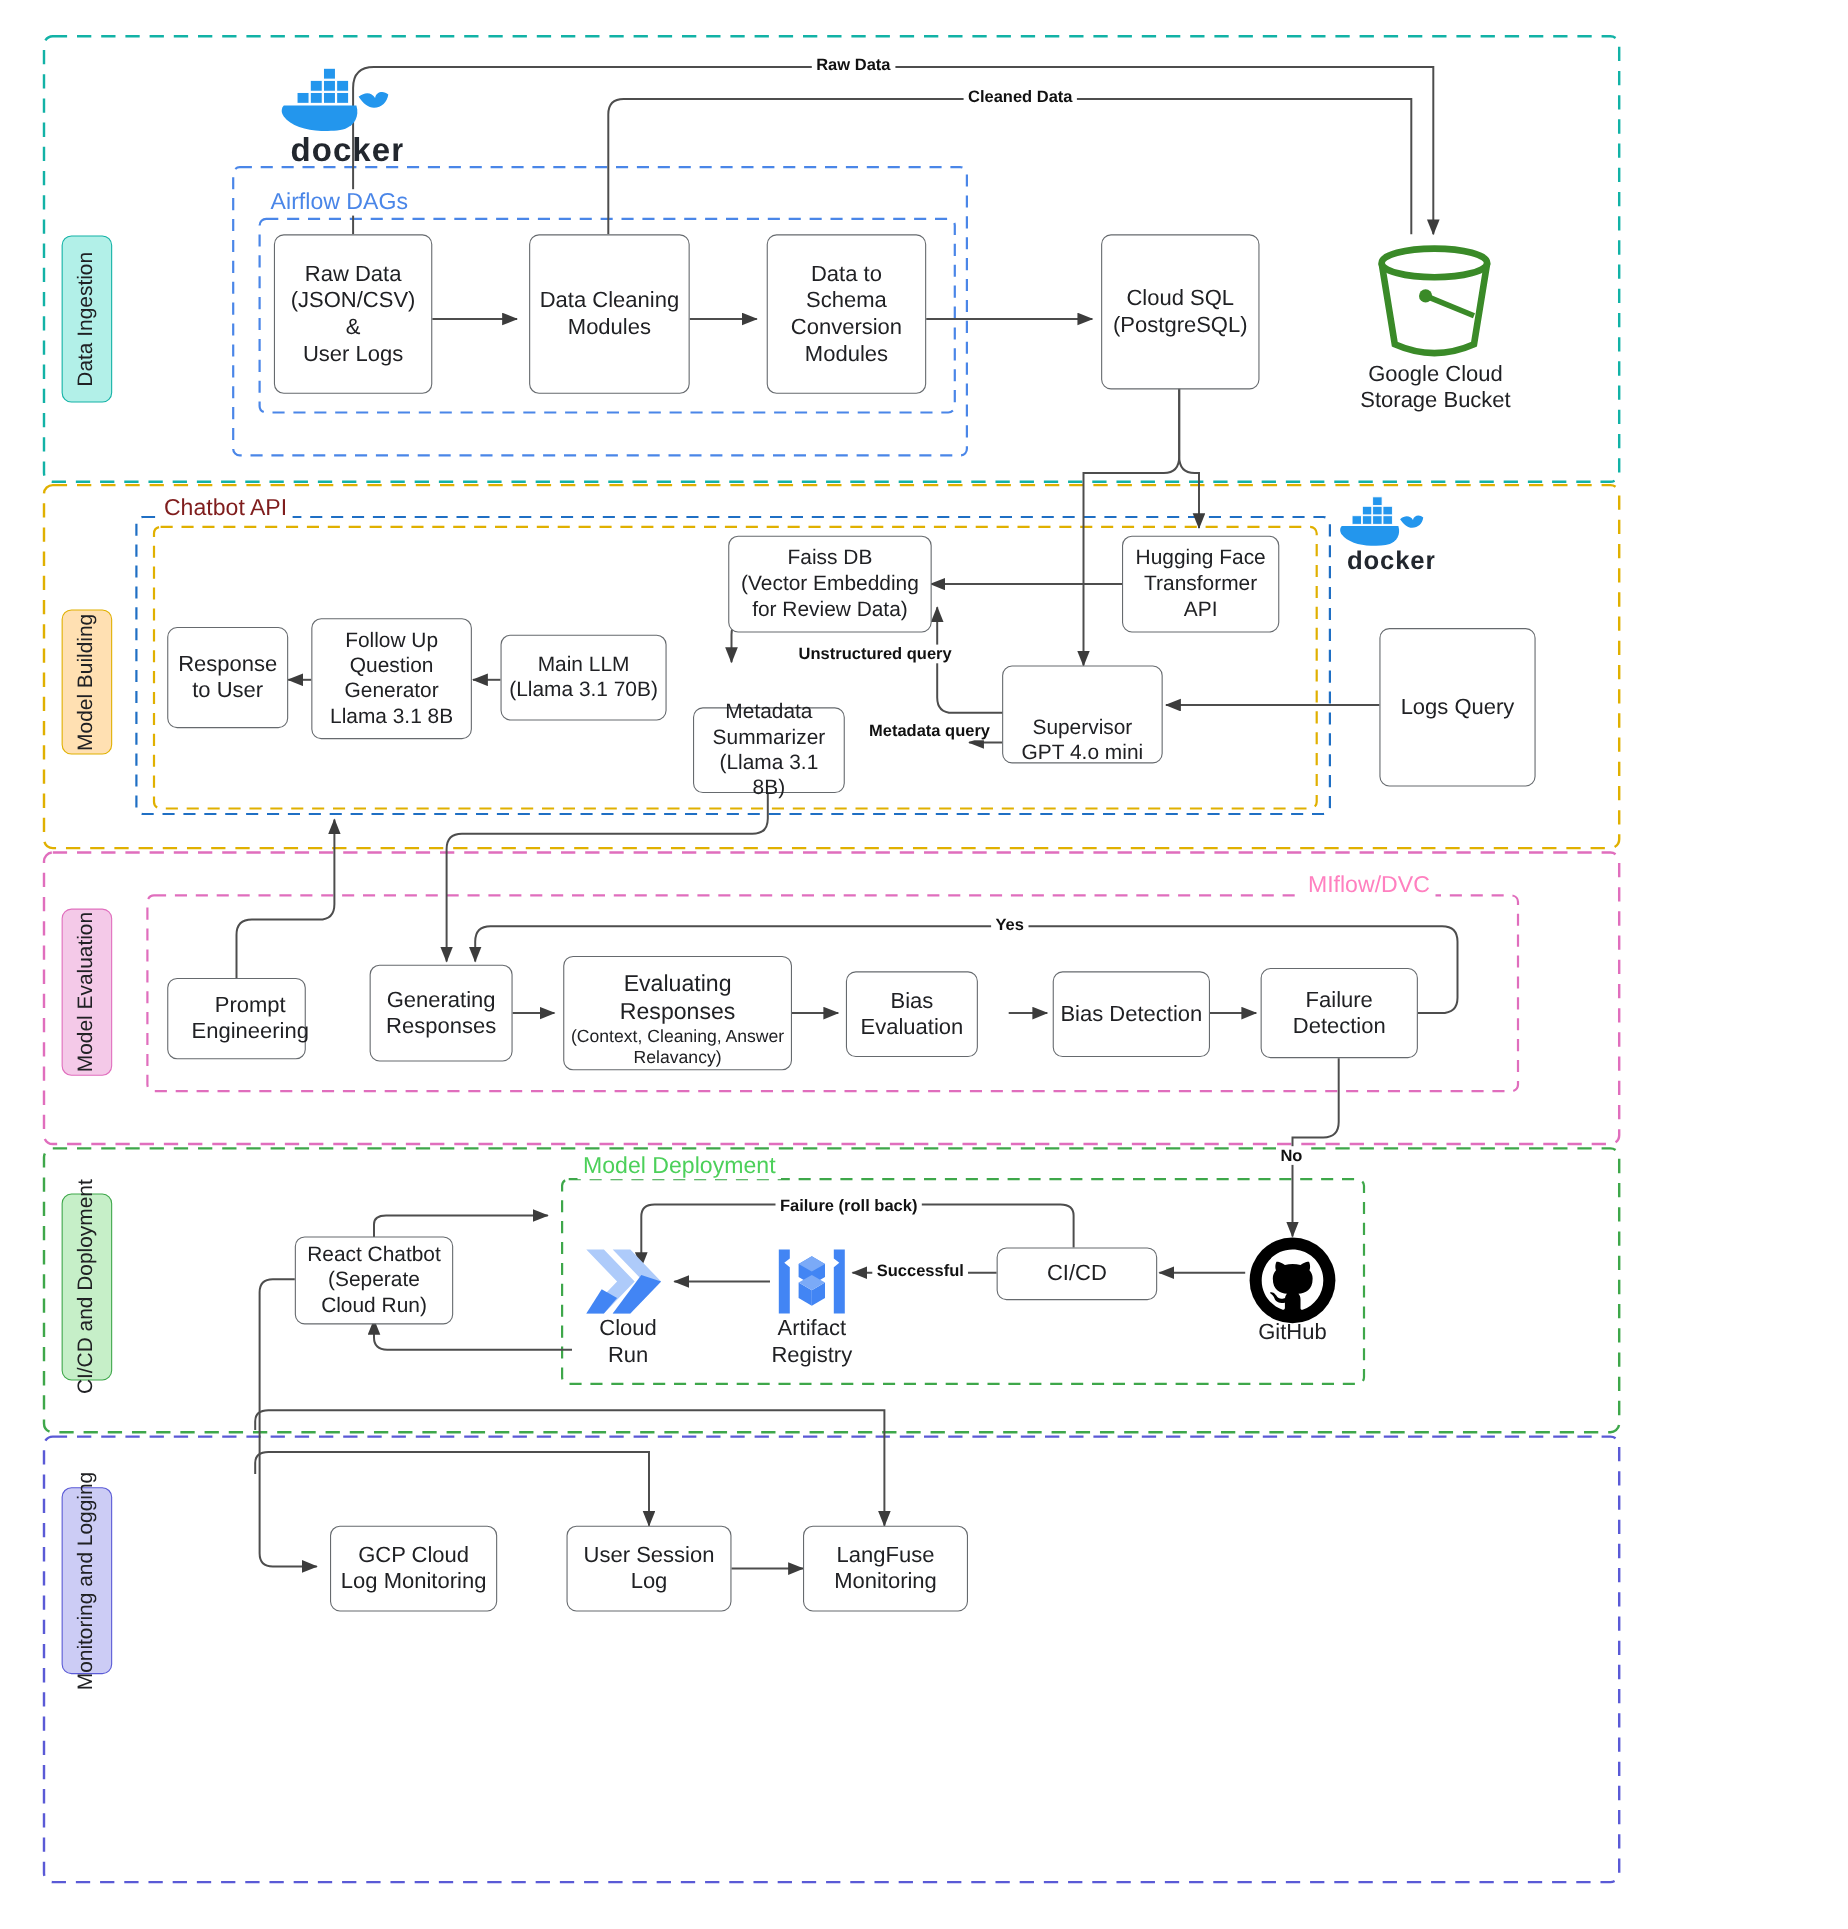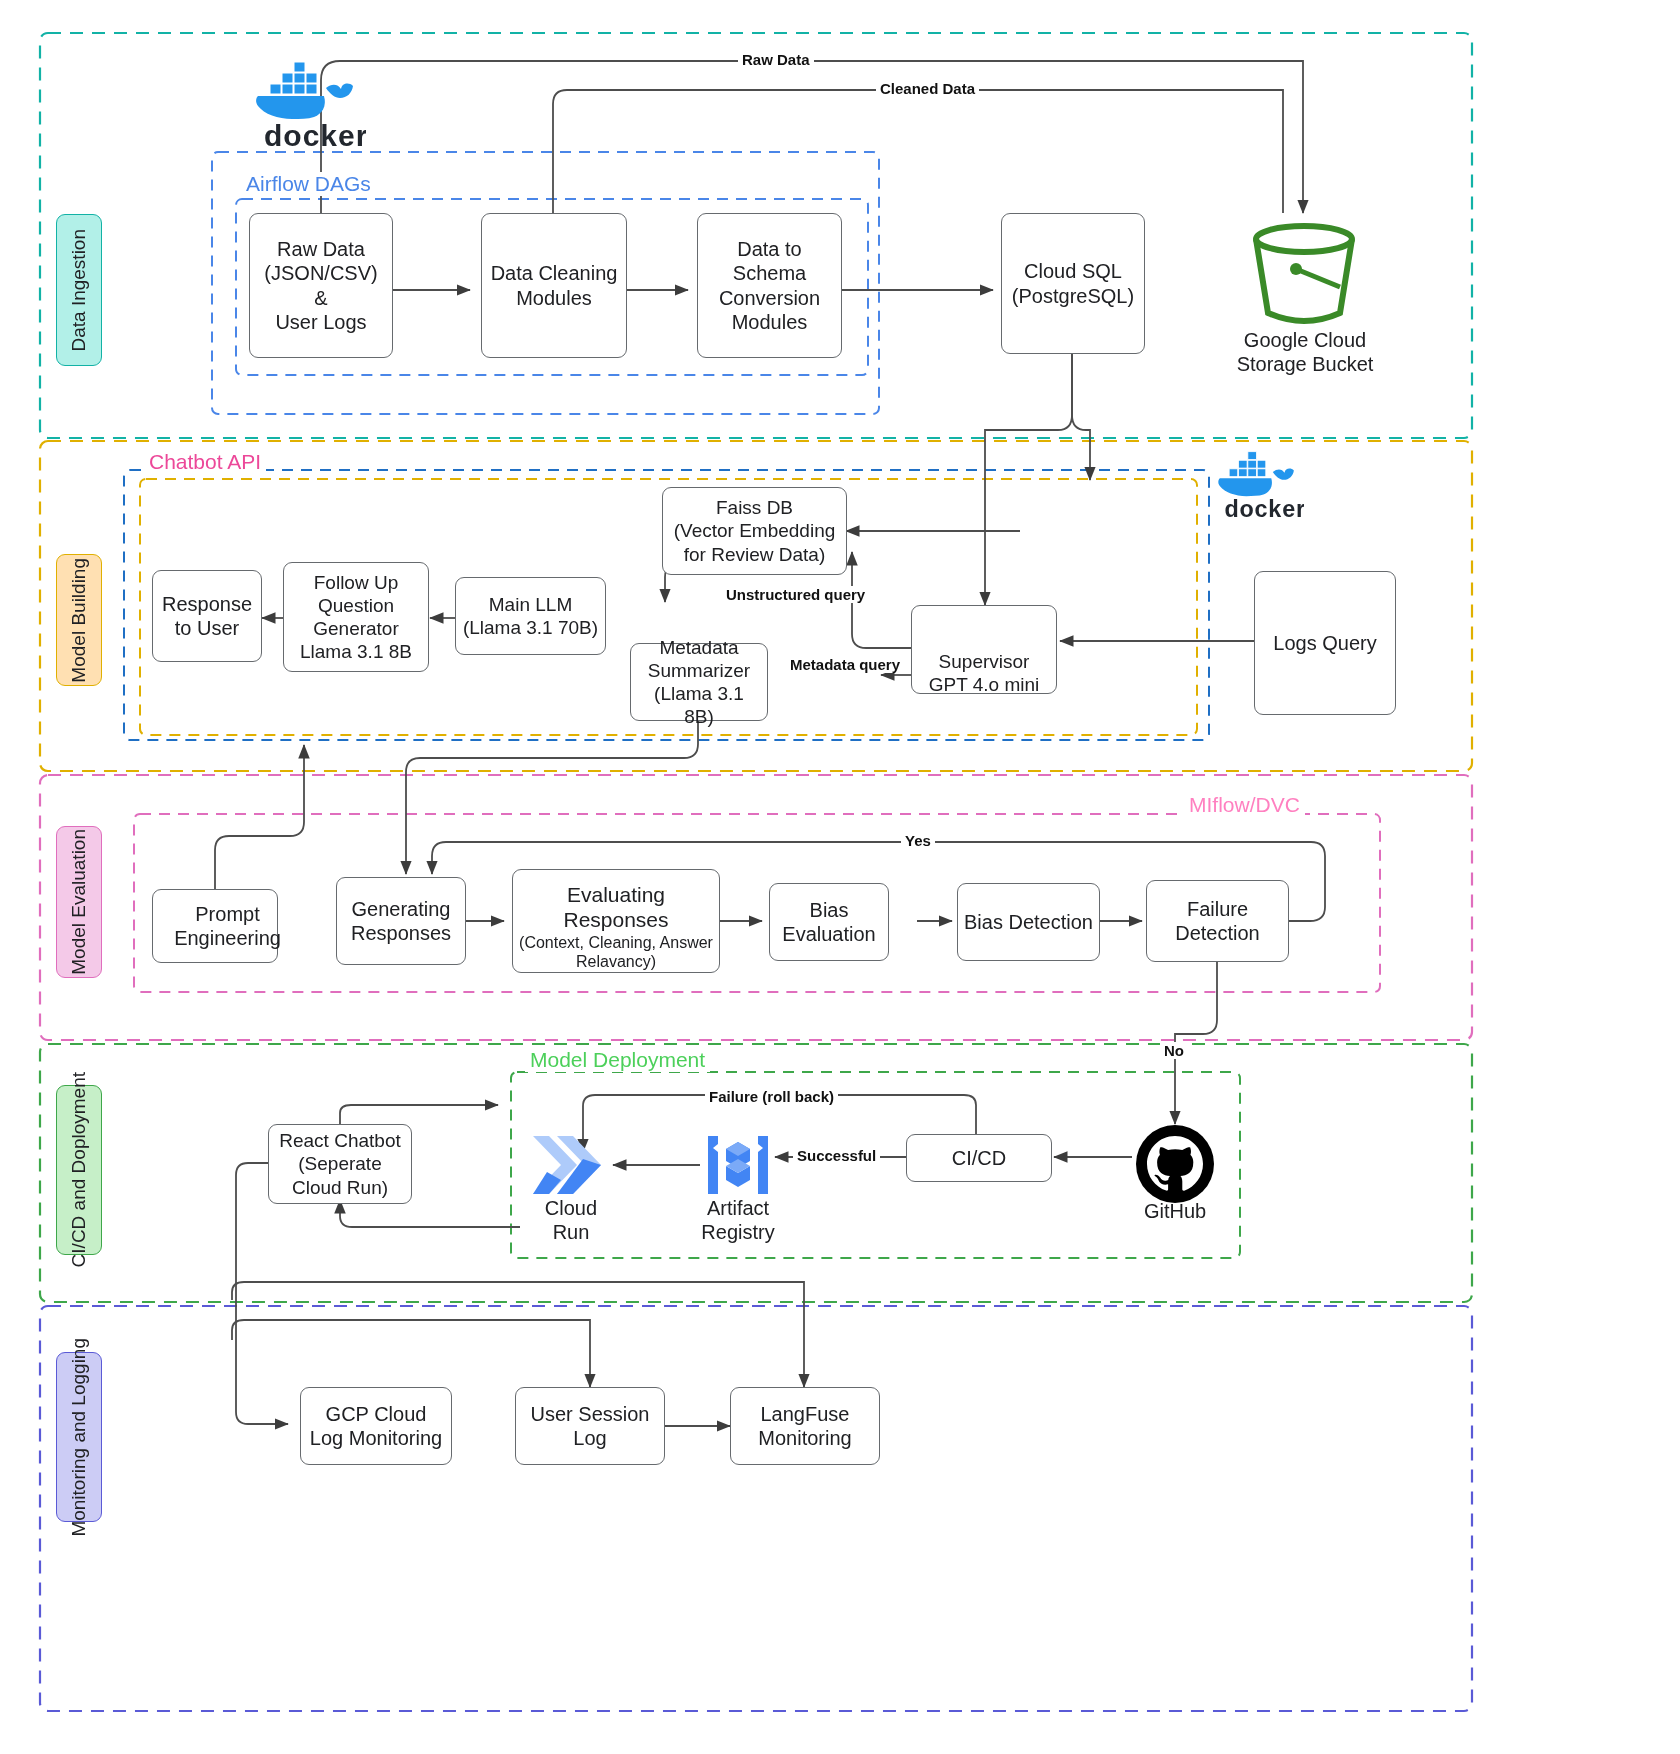--- a/index.html
+++ b/index.html
@@ -104,21 +104,21 @@
     <span>Model Evaluation</span>
   </div>
   <div class="swim-label" style="left:56px;top:1085px;width:46px;height:170px;background:#c6efc8;border:1.5px solid #3ea74a;">
     <span>CI/CD and Doployment</span>
   </div>
   <div class="swim-label" style="left:56px;top:1352px;width:46px;height:170px;background:#ccccf5;border:1.5px solid #5a5ad6;">
     <span>Monitoring and Logging</span>
   </div>
 
   <div class="grp-title" style="left:241px;top:172px;color:#4a86e8;">Airflow DAGs</div>
-  <div class="grp-title" style="left:144px;top:450px;color:#ec4899;">Chatbot  API</div>
+  <div class="grp-title" style="left:144px;top:450px;color:#7f1d1d;">Chatbot  API</div>
   <div class="grp-title" style="left:1184px;top:793px;color:#ff80c0;">MIflow/DVC</div>
   <div class="grp-title" style="left:525px;top:1048px;color:#4cd05a;">Model Deployment</div>
 
   <div class="node" style="left:249px;top:213px;width:144px;height:145px;font-size:20px;">
     <span style="white-space:pre-line;">Raw Data
 (JSON/CSV)
 &amp;
 User Logs</span>
   </div>
   <div class="node" style="left:481px;top:213px;width:146px;height:145px;font-size:20px;">
@@ -168,20 +168,25 @@
     </svg>
   </div>
   <div class="icon-label" style="left:1210px;top:328px;width:190px;white-space:pre-line;">Google Cloud
 Storage Bucket</div>
 
   <div class="node" style="left:662px;top:487px;width:185px;height:88px;font-size:19px;">
     <span style="white-space:pre-line;">Faiss DB
 (Vector Embedding
 for Review Data)</span>
   </div>
+  <div class="node" style="left:1020px;top:487px;width:143px;height:88px;font-size:19px;">
+    <span style="white-space:pre-line;">Hugging Face
+Transformer
+API</span>
+  </div>
   <div class="node" style="left:911px;top:605px;width:146px;height:89px;font-size:19px;">
     <span style="white-space:pre-line;margin-top:47px;">Supervisor
 GPT 4.o mini</span>
   </div>
   <div class="node" style="left:1254px;top:571px;width:142px;height:144px;font-size:20px;">
     <span style="white-space:pre-line;">Logs Query</span>
   </div>
   <div class="node" style="left:455px;top:577px;width:151px;height:78px;font-size:19px;">
     <span style="white-space:pre-line;">Main LLM
 (Llama 3.1 70B)</span>

